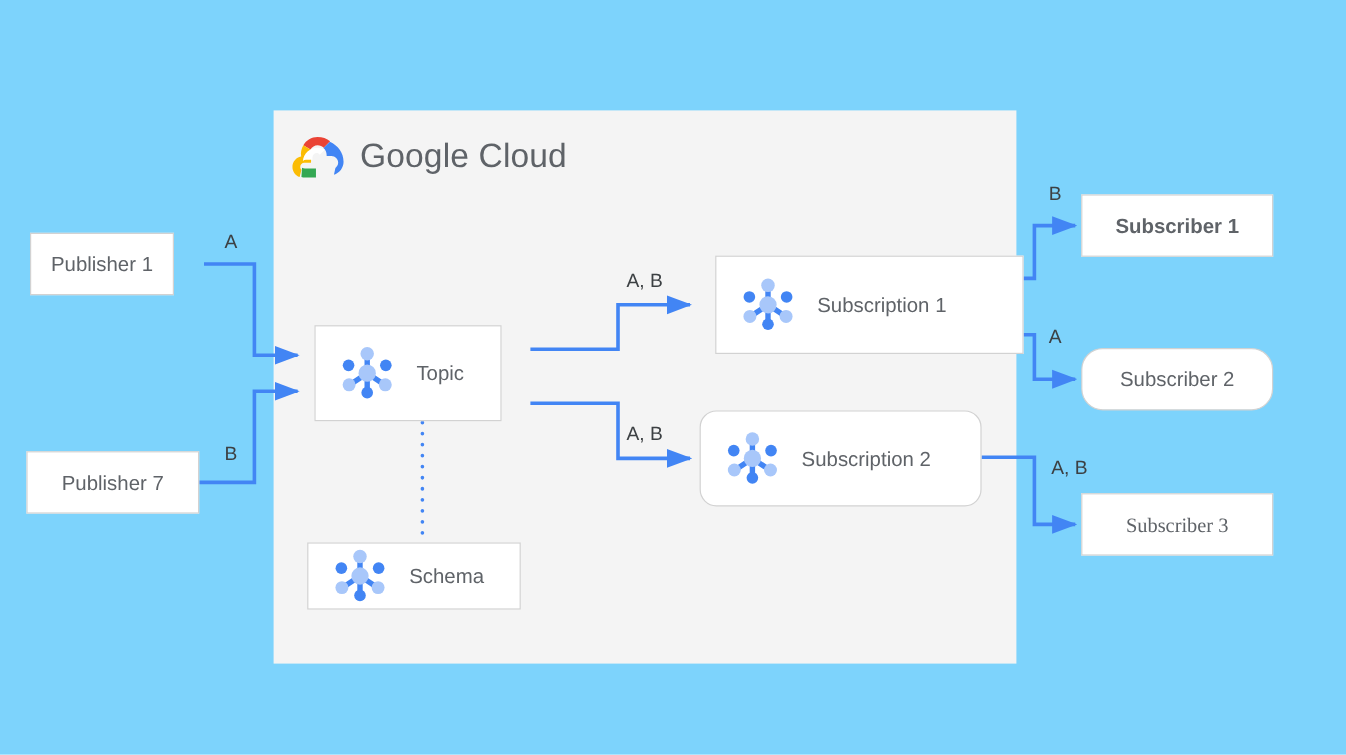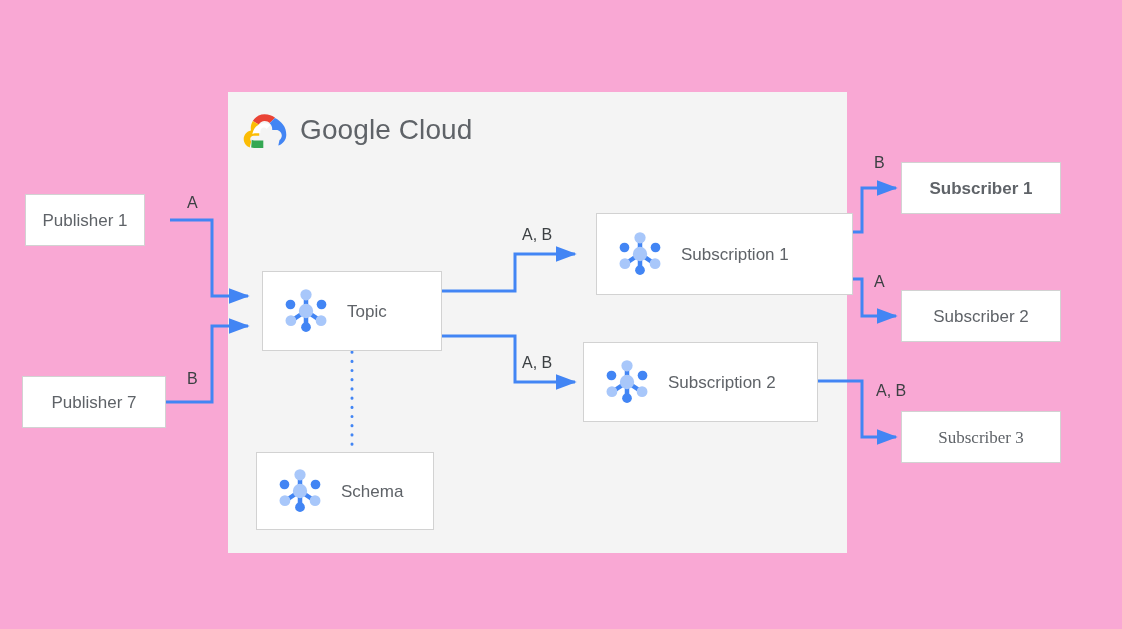--- a/index.html
+++ b/index.html
@@ -4,21 +4,21 @@
 <style>
   html,body{margin:0;padding:0;background:#ffffff;}
   body{
     font-family:"Liberation Sans","DejaVu Sans",sans-serif;
     -webkit-font-smoothing:antialiased;
   }
   #stage{
     position:relative;
     width:1122px;
     height:629px;
-    background:#f9a8d4;
+    background:#7dd3fc;
     overflow:hidden;
     text-align:center;
   }
   
   #cloud-panel{
     position:absolute;
     left:228px; top:92px;
     width:619px; height:461px;
     background:#f4f4f4;
   }
@@ -139,38 +139,38 @@
   </svg>
 
   <div class="node" style="left:25px;top:194px;width:120px;height:52px;">
     <span class="label">Publisher 1</span>
   </div>
 
   <div class="node" style="left:22px;top:376px;width:144px;height:52px;">
     <span class="label">Publisher 7</span>
   </div>
 
-  <div class="node with-icon" style="left:262px;top:271px;width:180px;height:80px;">
+  <div class="node with-icon" style="left:262px;top:271px;width:156px;height:80px;">
     <svg class="icon" viewBox="0 0 48 48" aria-hidden="true">
       <line x1="24" y1="24" x2="24" y2="11" stroke="#4285f4" stroke-width="4" stroke-linecap="round"></line>
       <line x1="24" y1="24" x2="24" y2="37" stroke="#4285f4" stroke-width="4" stroke-linecap="round"></line>
       <line x1="24" y1="24" x2="12" y2="32" stroke="#4285f4" stroke-width="4" stroke-linecap="round"></line>
       <line x1="24" y1="24" x2="36" y2="32" stroke="#4285f4" stroke-width="4" stroke-linecap="round"></line>
       <circle cx="24" cy="24" r="6.4" fill="#a8c7fa"></circle>
       <circle cx="24" cy="9.6" r="5.0" fill="#a8c7fa"></circle>
       <circle cx="24" cy="38.4" r="4.3" fill="#4285f4"></circle>
       <circle cx="10.2" cy="18.2" r="4.3" fill="#4285f4"></circle>
       <circle cx="37.8" cy="18.2" r="4.3" fill="#4285f4"></circle>
       <circle cx="10.6" cy="32.6" r="4.8" fill="#a8c7fa"></circle>
       <circle cx="37.4" cy="32.6" r="4.8" fill="#a8c7fa"></circle>
     </svg>
     <span class="label">Topic</span>
   </div>
 
-  <div class="node with-icon" style="left:256px;top:452px;width:178px;height:78px;">
+  <div class="node with-icon" style="left:256px;top:452px;width:178px;height:56px;">
     <svg class="icon" viewBox="0 0 48 48" aria-hidden="true">
       <line x1="24" y1="24" x2="24" y2="11" stroke="#4285f4" stroke-width="4" stroke-linecap="round"></line>
       <line x1="24" y1="24" x2="24" y2="37" stroke="#4285f4" stroke-width="4" stroke-linecap="round"></line>
       <line x1="24" y1="24" x2="12" y2="32" stroke="#4285f4" stroke-width="4" stroke-linecap="round"></line>
       <line x1="24" y1="24" x2="36" y2="32" stroke="#4285f4" stroke-width="4" stroke-linecap="round"></line>
       <circle cx="24" cy="24" r="6.4" fill="#a8c7fa"></circle>
       <circle cx="24" cy="9.6" r="5.0" fill="#a8c7fa"></circle>
       <circle cx="24" cy="38.4" r="4.3" fill="#4285f4"></circle>
       <circle cx="10.2" cy="18.2" r="4.3" fill="#4285f4"></circle>
       <circle cx="37.8" cy="18.2" r="4.3" fill="#4285f4"></circle>
@@ -190,42 +190,42 @@
       <circle cx="24" cy="9.6" r="5.0" fill="#a8c7fa"></circle>
       <circle cx="24" cy="38.4" r="4.3" fill="#4285f4"></circle>
       <circle cx="10.2" cy="18.2" r="4.3" fill="#4285f4"></circle>
       <circle cx="37.8" cy="18.2" r="4.3" fill="#4285f4"></circle>
       <circle cx="10.6" cy="32.6" r="4.8" fill="#a8c7fa"></circle>
       <circle cx="37.4" cy="32.6" r="4.8" fill="#a8c7fa"></circle>
     </svg>
     <span class="label">Subscription 1</span>
   </div>
 
-  <div class="node with-icon" style="left:583px;top:342px;width:235px;height:80px;">
+  <div class="node with-icon" style="left:583px;top:342px;width:235px;height:80px;border-radius:14px;">
     <svg class="icon" viewBox="0 0 48 48" aria-hidden="true">
       <line x1="24" y1="24" x2="24" y2="11" stroke="#4285f4" stroke-width="4" stroke-linecap="round"></line>
       <line x1="24" y1="24" x2="24" y2="37" stroke="#4285f4" stroke-width="4" stroke-linecap="round"></line>
       <line x1="24" y1="24" x2="12" y2="32" stroke="#4285f4" stroke-width="4" stroke-linecap="round"></line>
       <line x1="24" y1="24" x2="36" y2="32" stroke="#4285f4" stroke-width="4" stroke-linecap="round"></line>
       <circle cx="24" cy="24" r="6.4" fill="#a8c7fa"></circle>
       <circle cx="24" cy="9.6" r="5.0" fill="#a8c7fa"></circle>
       <circle cx="24" cy="38.4" r="4.3" fill="#4285f4"></circle>
       <circle cx="10.2" cy="18.2" r="4.3" fill="#4285f4"></circle>
       <circle cx="37.8" cy="18.2" r="4.3" fill="#4285f4"></circle>
       <circle cx="10.6" cy="32.6" r="4.8" fill="#a8c7fa"></circle>
       <circle cx="37.4" cy="32.6" r="4.8" fill="#a8c7fa"></circle>
     </svg>
     <span class="label">Subscription 2</span>
   </div>
 
   <div class="node" style="left:901px;top:162px;width:160px;height:52px;font-weight:bold;">
     <span class="label">Subscriber 1</span>
   </div>
 
-  <div class="node" style="left:901px;top:290px;width:160px;height:52px;">
+  <div class="node" style="left:901px;top:290px;width:160px;height:52px;border-radius:18px;">
     <span class="label">Subscriber 2</span>
   </div>
 
   <div class="node" style="left:901px;top:411px;width:160px;height:52px;font-family:Liberation Serif, serif;">
     <span class="label">Subscriber 3</span>
   </div>
 
   <div class="edge-label" style="left:187px;top:195px;">A</div>
   <div class="edge-label" style="left:187px;top:371px;">B</div>
   <div class="edge-label" style="left:522px;top:227px;">A, B</div>

